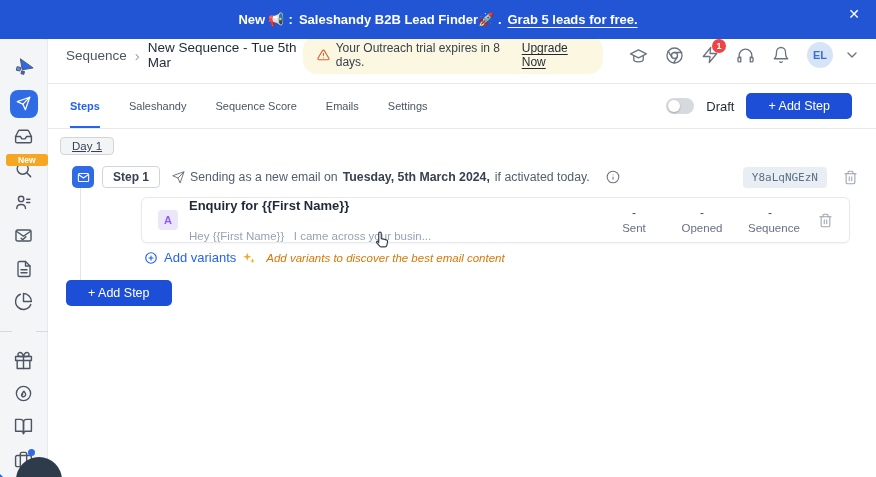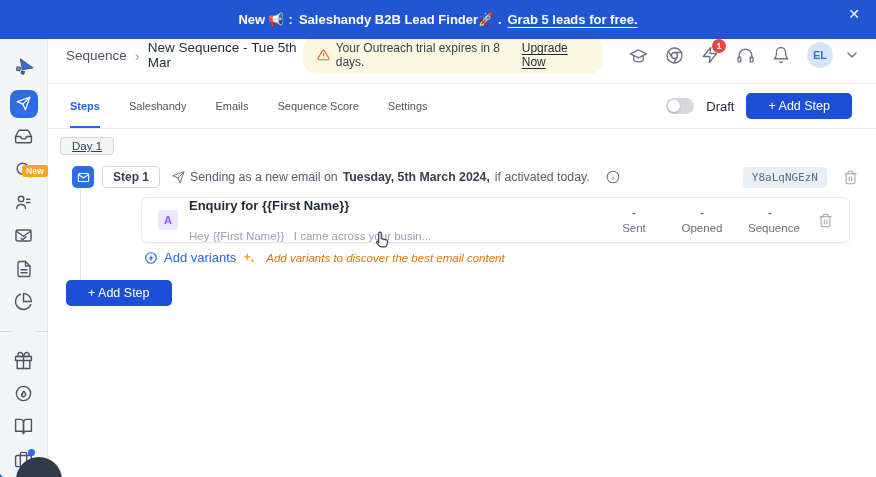--- a/index.html
+++ b/index.html
@@ -16,21 +16,21 @@
 
   .shell { display:flex; height:448px; }
 
   
   .rail { width:48px; background:#f4f5f7; border-right:1px solid #e7e9ee; display:flex; flex-direction:column; align-items:center; padding-top:8px; position:relative; flex-shrink:0; }
   .rail-item { width:48px; height:33px; display:flex; align-items:center; justify-content:center; position:relative; cursor:pointer; }
   .rail-item svg { stroke:#4b5563; }
   .rail-logo { height:40px; cursor:default; }
   .rail-active-tile { width:28px; height:28px; border-radius:8px; background:#2f6be4; display:flex; align-items:center; justify-content:center; }
   .rail-active-tile svg { stroke:#fff; }
-  .new-badge { position:absolute; top:12px; right:0px; background:#f5a623; color:#fff; font-size:8.5px; font-weight:700; padding:1px 4px; border-radius:3px; }
+  .new-badge { position:absolute; top:1px; right:0px; background:#f5a623; color:#fff; font-size:8.5px; font-weight:700; padding:1px 12px; border-radius:3px; }
   .rail-divider { display:flex; align-items:center; width:48px; height:26px; justify-content:center; cursor:pointer; }
   .rail-divider:before, .rail-divider:after { content:""; height:1px; background:#d6dadf; flex:1; }
   .blue-dot { position:absolute; top:6px; right:13px; width:7px; height:7px; border-radius:50%; background:#2f6be4; }
   .chat-bubble { position:absolute; left:16px; bottom:-16px; width:46px; height:46px; border-radius:50%; background:#2e3b4b; z-index:5; }
   .corner-tri { position:absolute; left:0; bottom:0; width:0; height:0; border-bottom:13px solid #2563eb; border-right:13px solid transparent; z-index:4; }
 
   
   .main { flex:1; display:flex; flex-direction:column; min-width:0; }
 
   .hdr { height:45px; border-bottom:1px solid #e7e9ee; display:flex; align-items:center; padding:0 16px 12px 18px; background:#fff; }
@@ -257,22 +257,22 @@
                 <polyline points="6 9 12 15 18 9"></polyline>
               </svg>
           </span>
         </div>
       </div>
 
       <div class="tabsrow">
         <div class="tabs">
           <span class="tab active">Steps</span>
           <span class="tab">Saleshandy</span>
+          <span class="tab">Sequence Score</span>
           <span class="tab">Emails</span>
-          <span class="tab">Sequence Score</span>
           <span class="tab">Settings</span>
         </div>
         <div class="tabsrow-right">
           <span class="toggle">
               <span class="knob"></span>
             </span>
           <span class="draft-lbl">Draft</span>
           <button class="btn-primary">+ Add Step</button>
         </div>
       </div>

